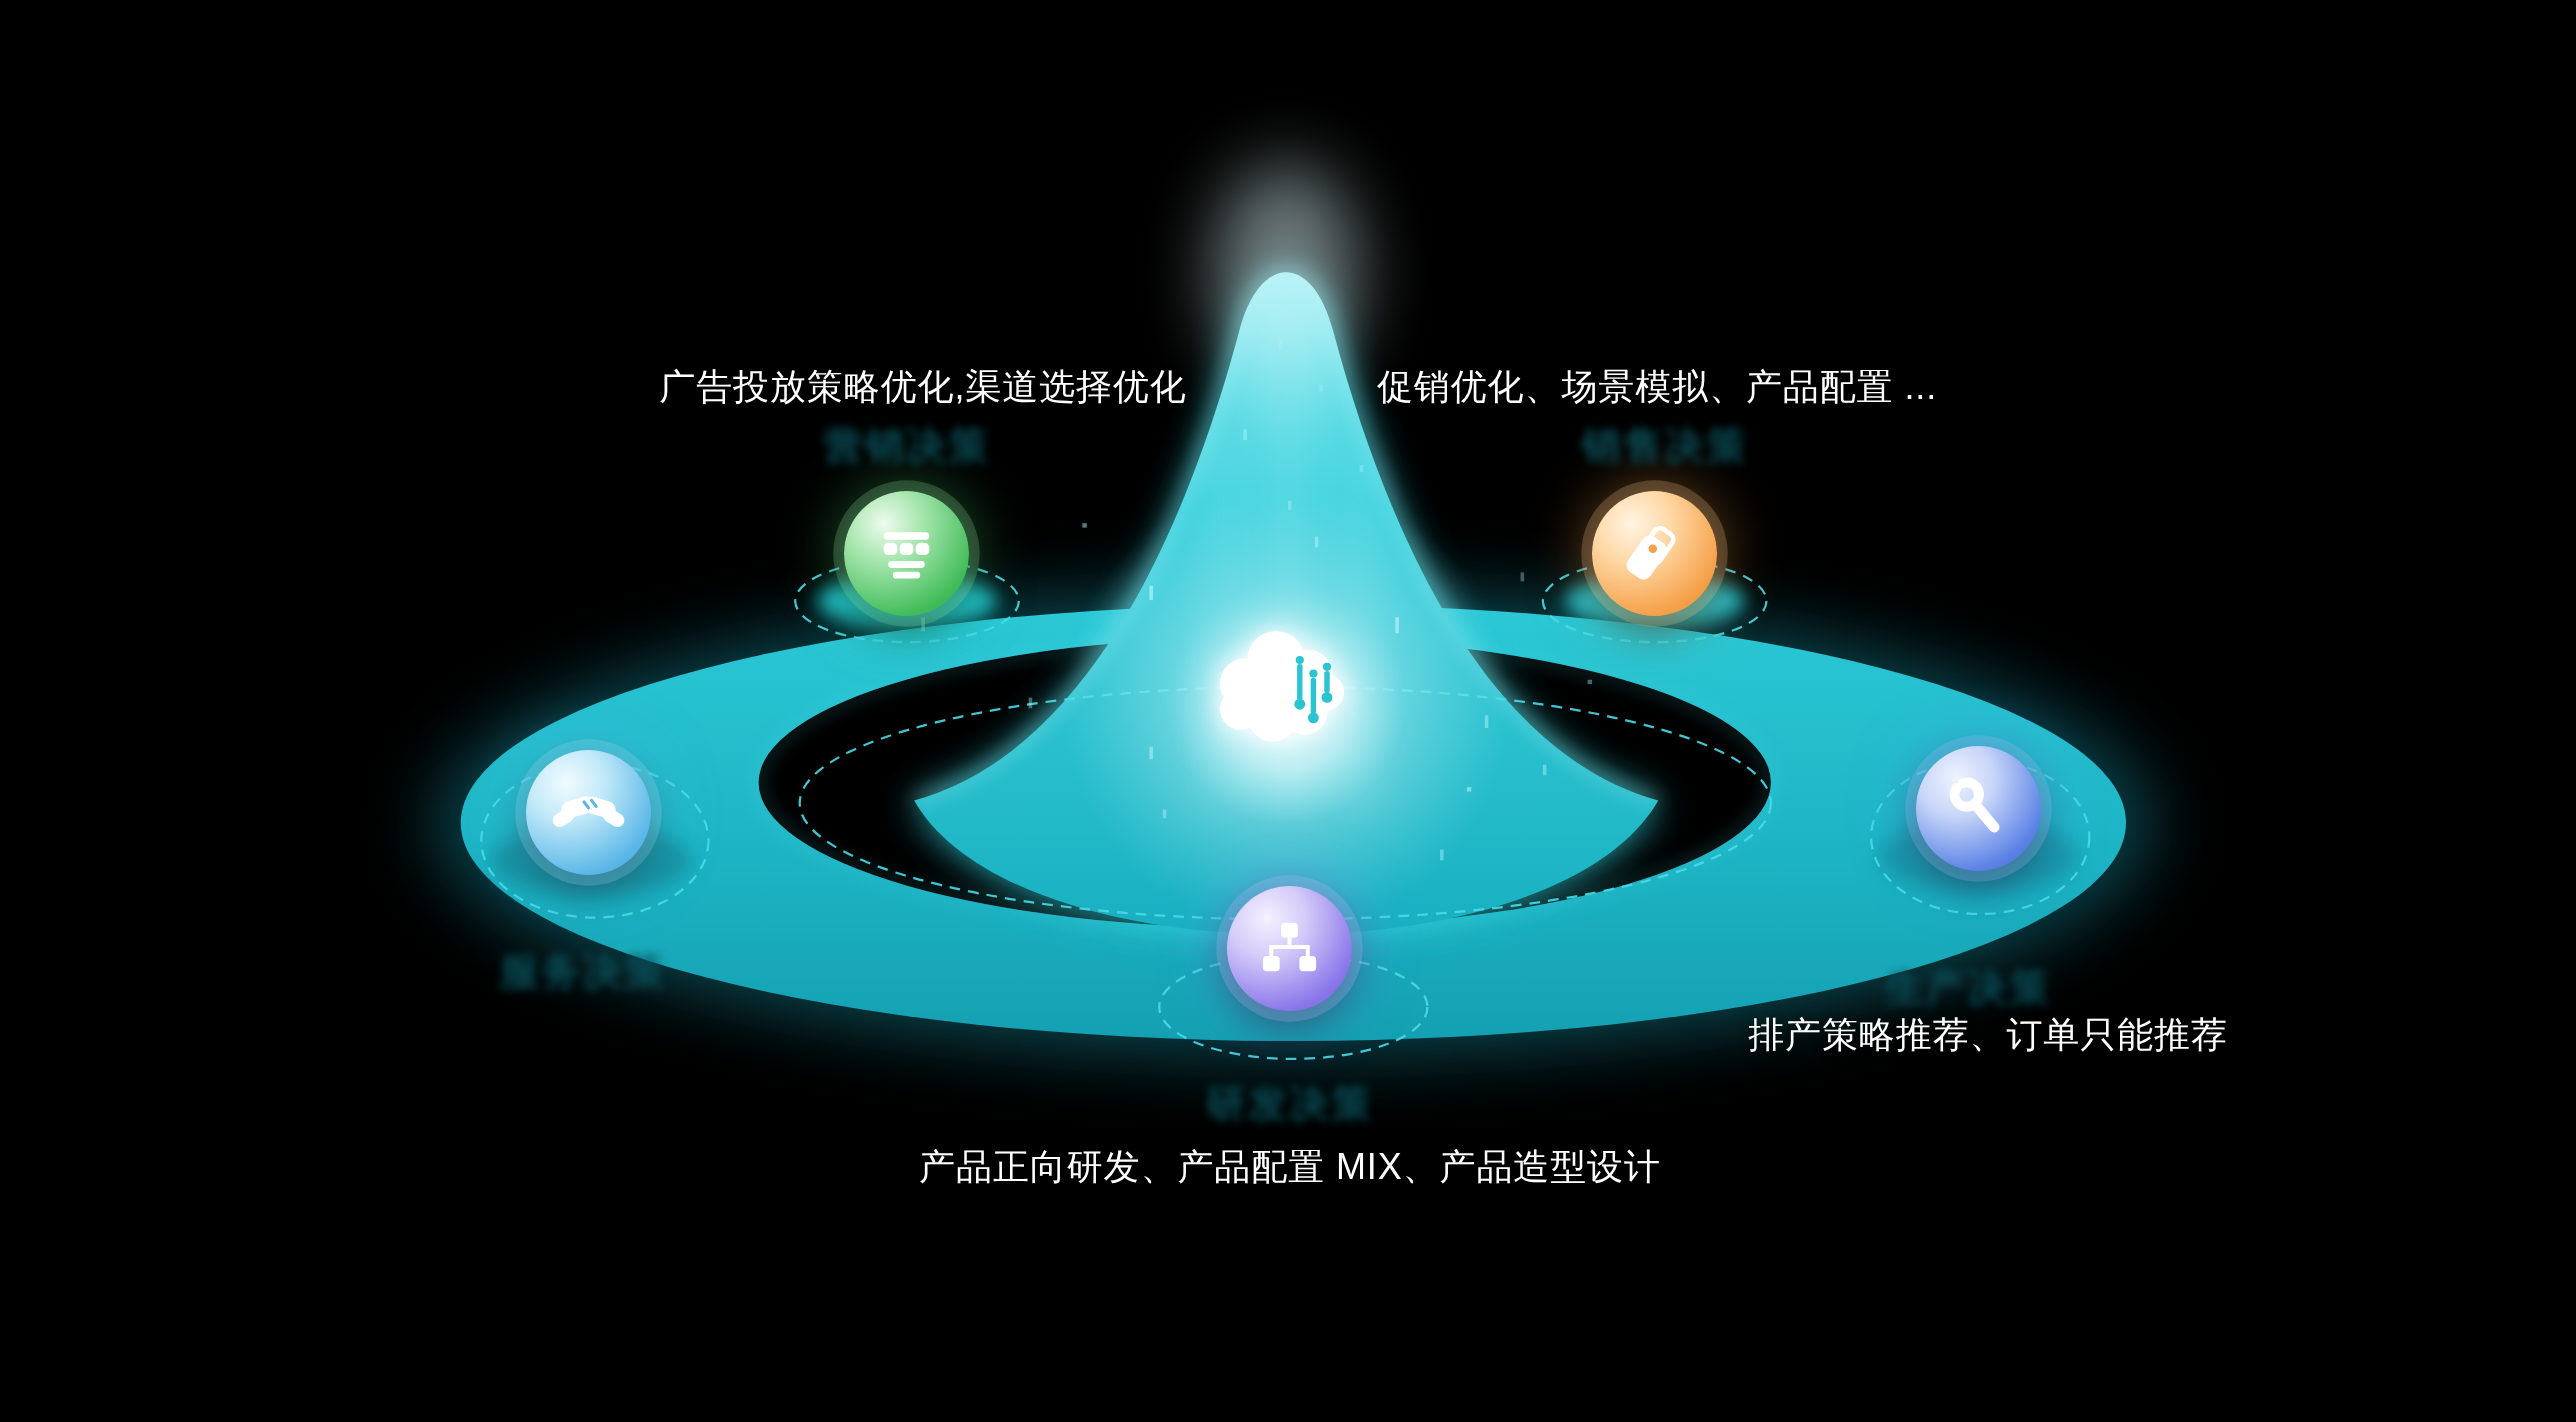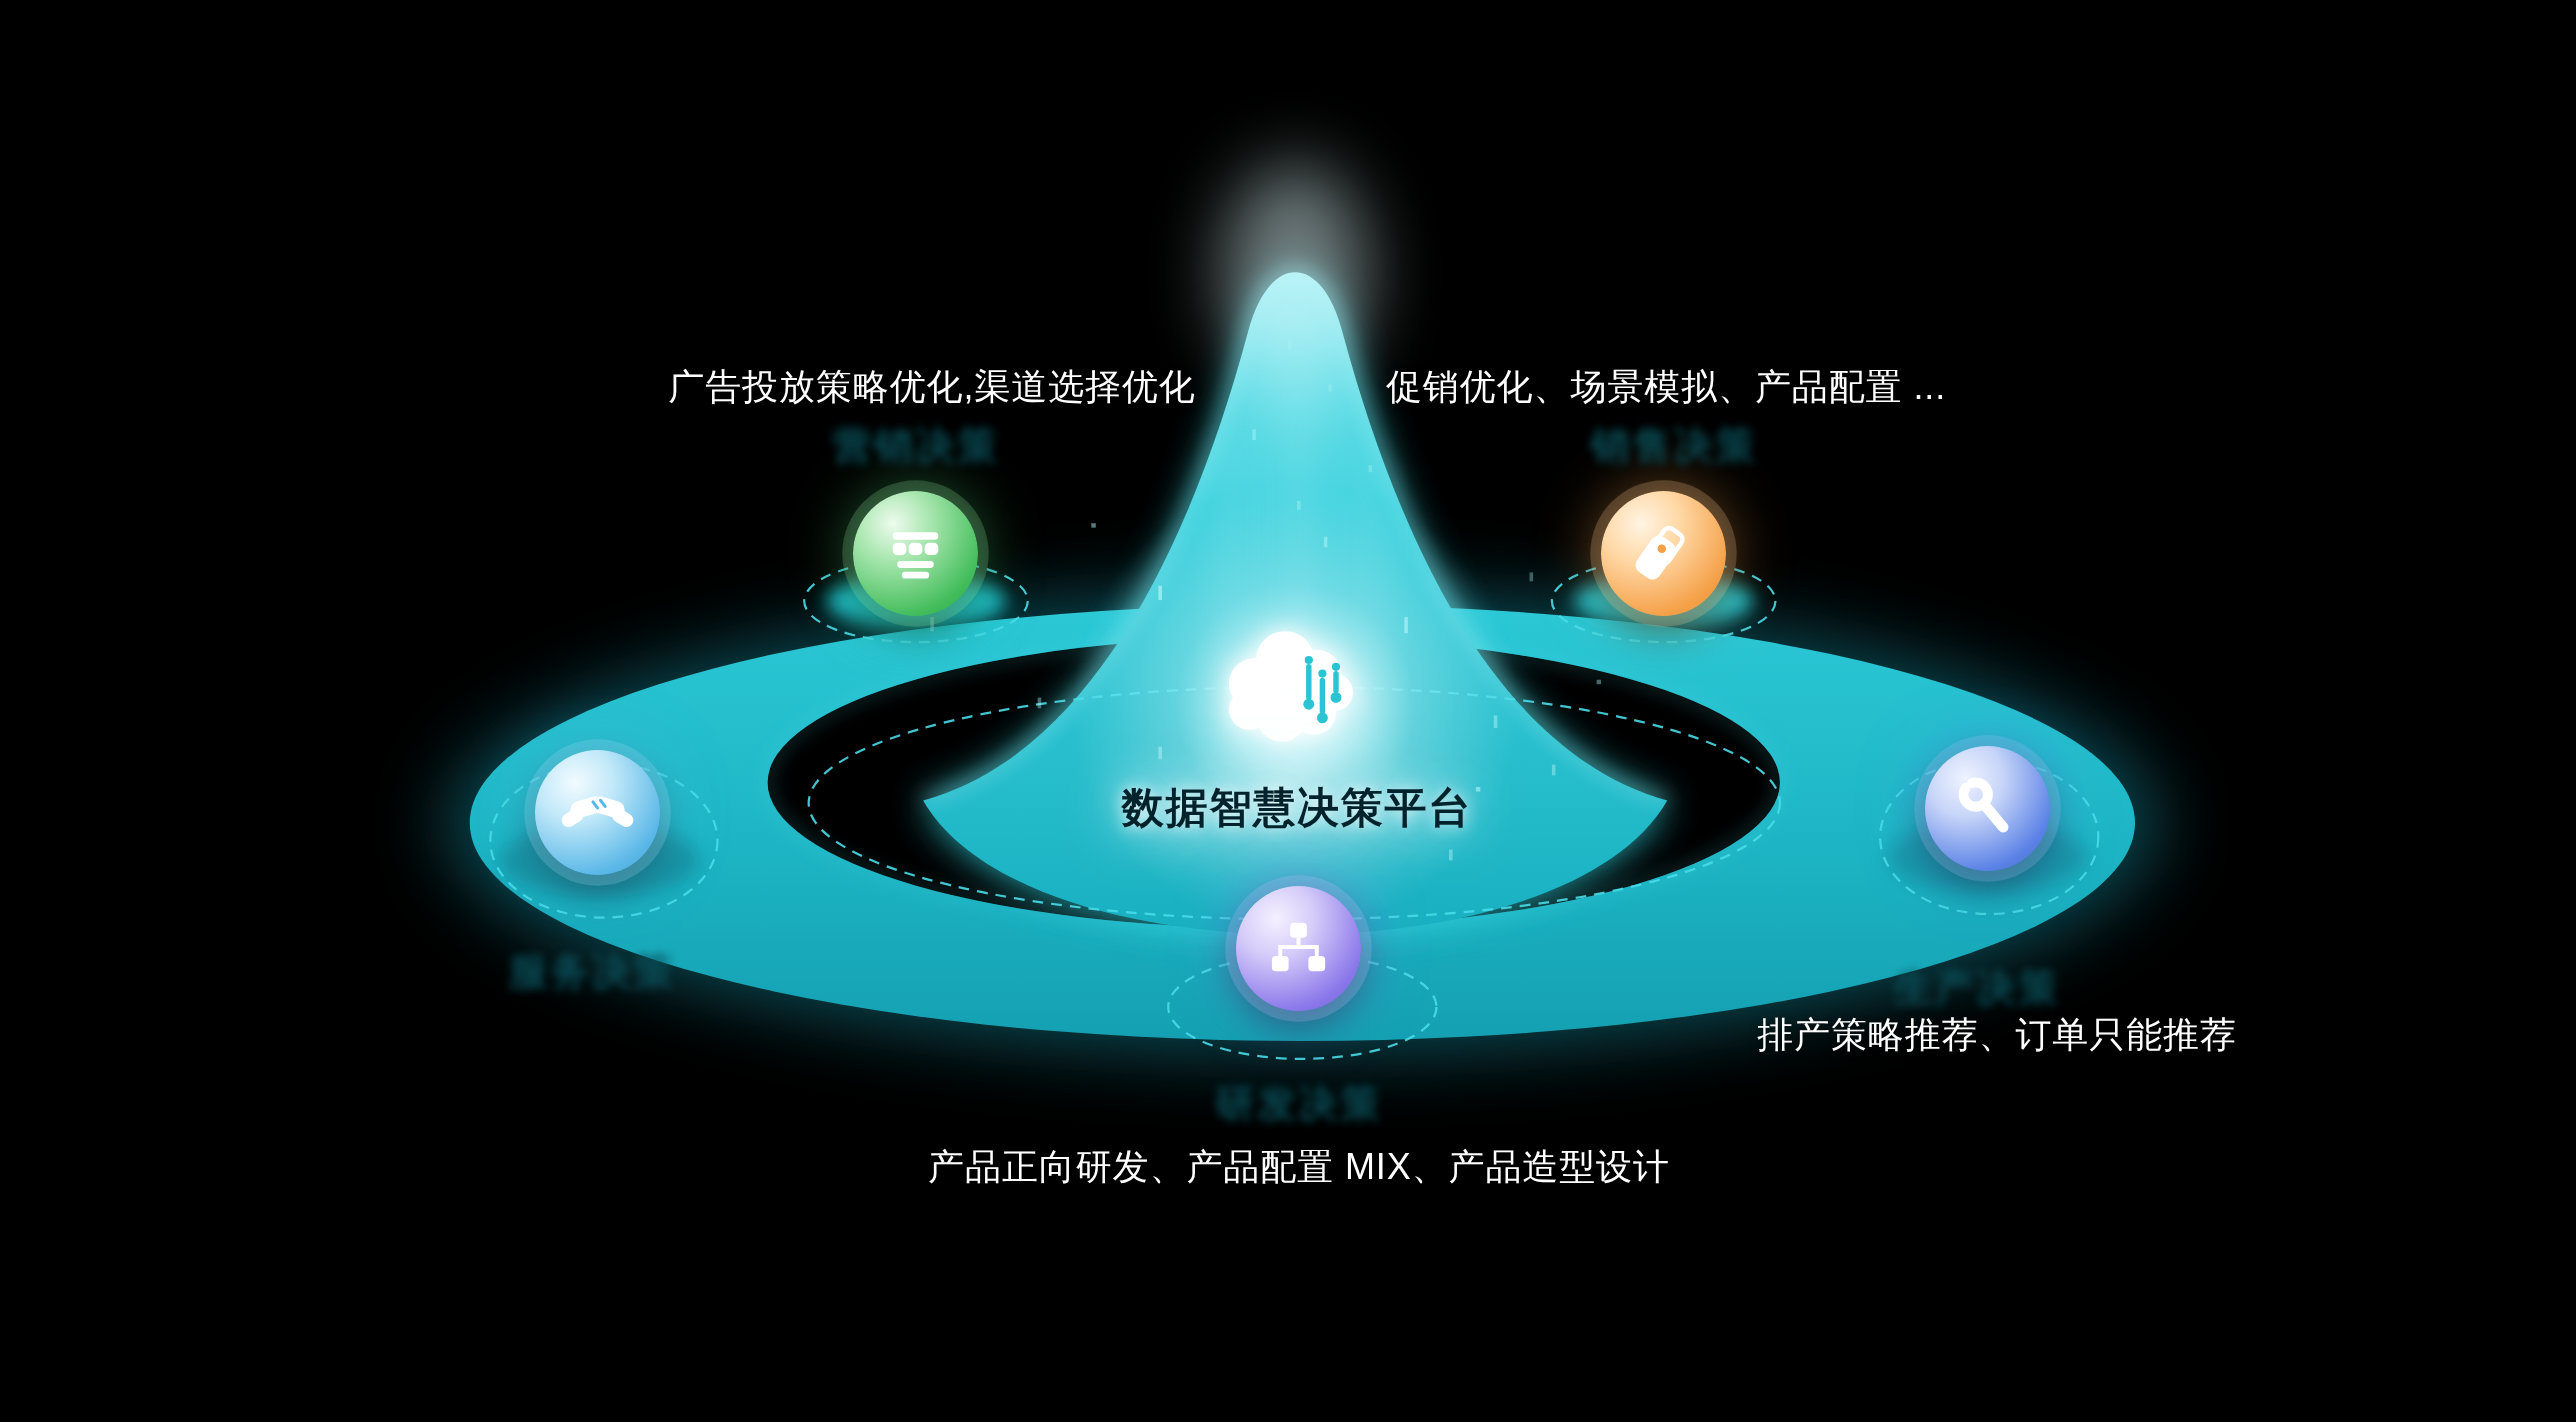--- a/index.html
+++ b/index.html
@@ -1,20 +1,20 @@
 <!DOCTYPE html>
 <html style="font-size:14.3px"><head>
 <meta charset="utf-8">
 <style>
   html,body{margin:0;padding:0;background:#000;}
   body{
     width:2576px;height:1422px;overflow:hidden;position:relative;
     font-family:"Liberation Sans","DejaVu Sans",sans-serif;
   }
-  .stage{position:absolute;inset:0;margin-left:9px;}
+  .stage{position:absolute;inset:0;}
   svg.bg{position:absolute;left:0;top:0;}
 
   
   .node-icon{
     position:absolute;width:125px;height:125px;border-radius:50%;
     display:flex;align-items:center;justify-content:center;z-index:5;
   }
   .node-icon svg{width:73px;height:73px;}
   .icon-marketing{left:844px;top:491px;
     background:radial-gradient(circle at 32% 26%, #eefbee 0%, #a7e6ae 30%, #43bd5b 74%, #2f9e4a 100%);
@@ -260,16 +260,15 @@
         <rect x="30.5" y="29" width="11" height="10" rx="2.5"></rect>
       </g>
       <g stroke="#fff" stroke-width="2.6" fill="none">
         <path d="M24 17 V 23 M12 29 V 23 H36 V 29"></path>
       </g>
     </svg>
   </div>
   <div class="ghost-label ghost-rnd">研发决策</div>
   <div class="node-desc desc-rnd">产品正向研发、产品配置 MIX、产品造型设计</div>
 
-  <div class="center-title">数据智慧决策平台</div>
 
 </div>
 
 
 </body></html>

